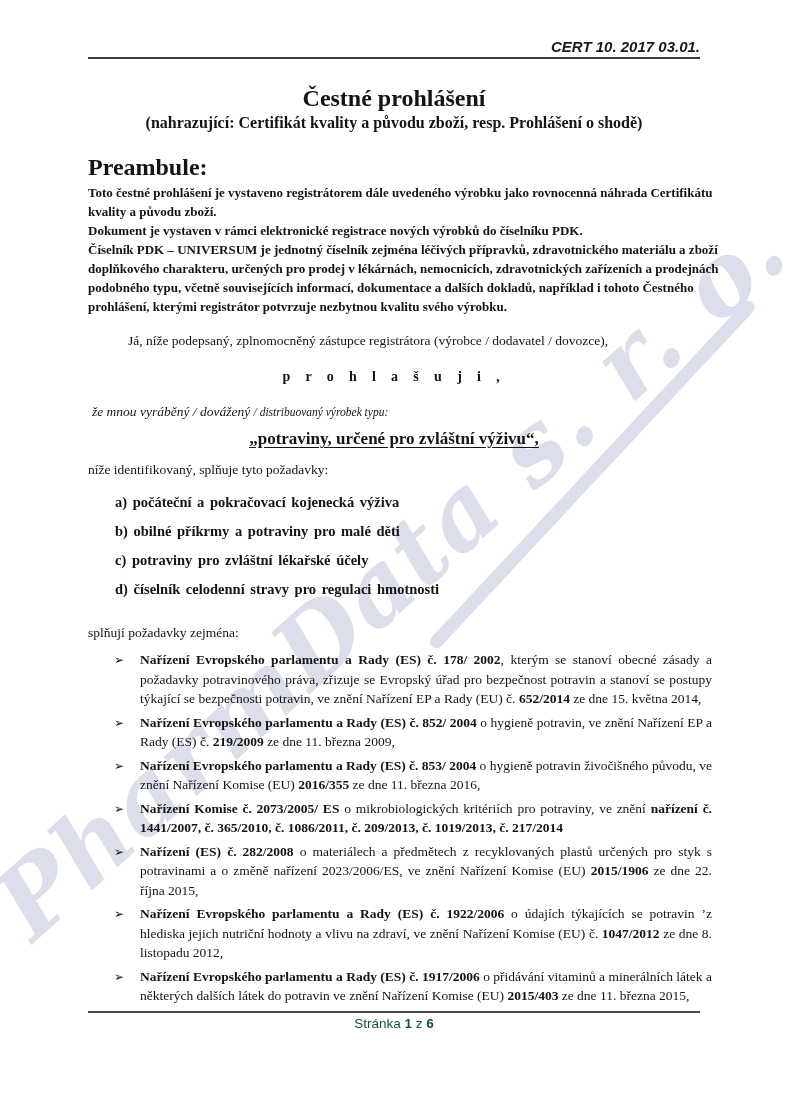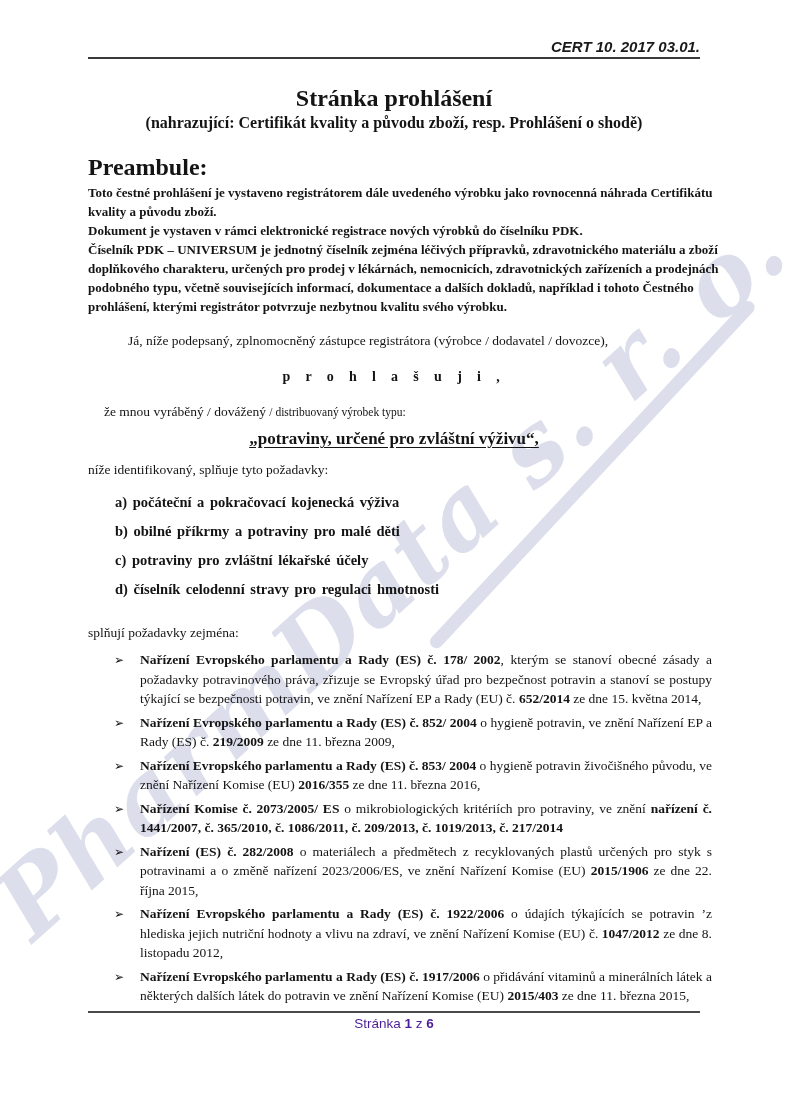--- a/index.html
+++ b/index.html
@@ -28,55 +28,55 @@
     font-family:"Liberation Sans", sans-serif; font-style:italic; font-weight:bold;
     font-size:15px; color:#1a1a1a;
   }
   .top-rule { border-bottom:2px solid #3a3a3a; margin-top:2px; }
   .doc-title { margin:26px 0 0; text-align:center; font-size:24px; font-weight:bold; }
   .doc-subtitle { margin:2px 0 0; text-align:center; font-size:16px; font-weight:bold; }
   .preamble-heading { margin:22px 0 2px; font-size:24px; font-weight:bold; }
   .preamble-par { margin:0 -32px 0 0; font-size:13px; font-weight:bold; line-height:19px; }
   .intro-par { margin:17px 0 0; font-size:13.5px; text-indent:40px; }
   .verb-par { margin:20px 0 0; text-align:center; font-size:14px; font-weight:bold; letter-spacing:0.42em; }
-  .prod-line { margin:19px 16px 0; font-size:13.5px; }
+  .prod-line { margin:19px 4px 0; font-size:13.5px;font-style:italic; }
   .prod-line .small-part { font-size:11.5px; }
   .prod-type { margin:9px 0 0; text-align:center; font-size:17px; font-weight:bold; }
   .prod-type .u { text-decoration:underline; text-underline-offset:3px; }
   .identified-par { margin:13px 0 0; font-size:13.5px; }
   .cats { margin-top:16px;margin-left:27px; }
   .cat-item { margin:0 0 12px; font-size:14.5px; font-weight:bold; word-spacing:2px; line-height:17px; }
   .req-intro { margin:27px 0 0; font-size:13.5px; }
   .regs { margin:9px -12px 0 0; }
   .reg { position:relative; padding-left:52px; margin-top:4px; text-align:justify;
          font-size:13.5px; line-height:19.5px; }
   .reg .marker { position:absolute; left:26px; top:1px; font-size:12px; color:#111; }
   .b { font-weight:bold; }
   
   .footer { position:absolute; z-index:1; left:88px; right:100px; top:1011px; }
   .footer-rule { border-top:2px solid #4a4a4a; }
   .page-label {
     padding-top:3px; text-align:center;
-    font-family:"Liberation Sans", sans-serif; font-size:13.5px; color:#4c1d95;
+    font-family:"Liberation Sans", sans-serif; font-size:13.5px; color:#14532d;
   }
 </style>
 </head>
 <body>
 
 <div class="page">
 
   <div class="watermark">PharmData s. r. o.</div>
   <div class="watermark-slash"></div>
 
   <div class="content">
 
     <div class="cert-line">CERT 10. 2017 03.01.</div>
     <div class="top-rule"></div>
 
-    <h1 class="doc-title">Stránka prohlášení</h1>
+    <h1 class="doc-title">Čestné prohlášení</h1>
     <div class="doc-subtitle">(nahrazující: Certifikát kvality a původu zboží, resp. Prohlášení o shodě)</div>
 
     <div class="preamble-heading">Preambule:</div>
     <p class="preamble-par">Toto čestné prohlášení je vystaveno registrátorem dále uvedeného výrobku jako rovnocenná náhrada Certifikátu kvality a původu zboží.</p>
     <p class="preamble-par">Dokument je vystaven v rámci elektronické registrace nových výrobků do číselníku PDK.</p>
     <p class="preamble-par">Číselník PDK – UNIVERSUM je jednotný číselník zejména léčivých přípravků, zdravotnického materiálu a zboží doplňkového charakteru, určených pro prodej v lékárnách, nemocnicích, zdravotnických zařízeních a prodejnách podobného typu, včetně souvisejících informací, dokumentace a dalších dokladů, například i tohoto Čestného prohlášení, kterými registrátor potvrzuje nezbytnou kvalitu svého výrobku.</p>
 
     <p class="intro-par">Já, níže podepsaný, zplnomocněný zástupce registrátora (výrobce / dodavatel / dovozce),</p>
     <p class="verb-par">p r o h l a š u j i ,</p>
 

